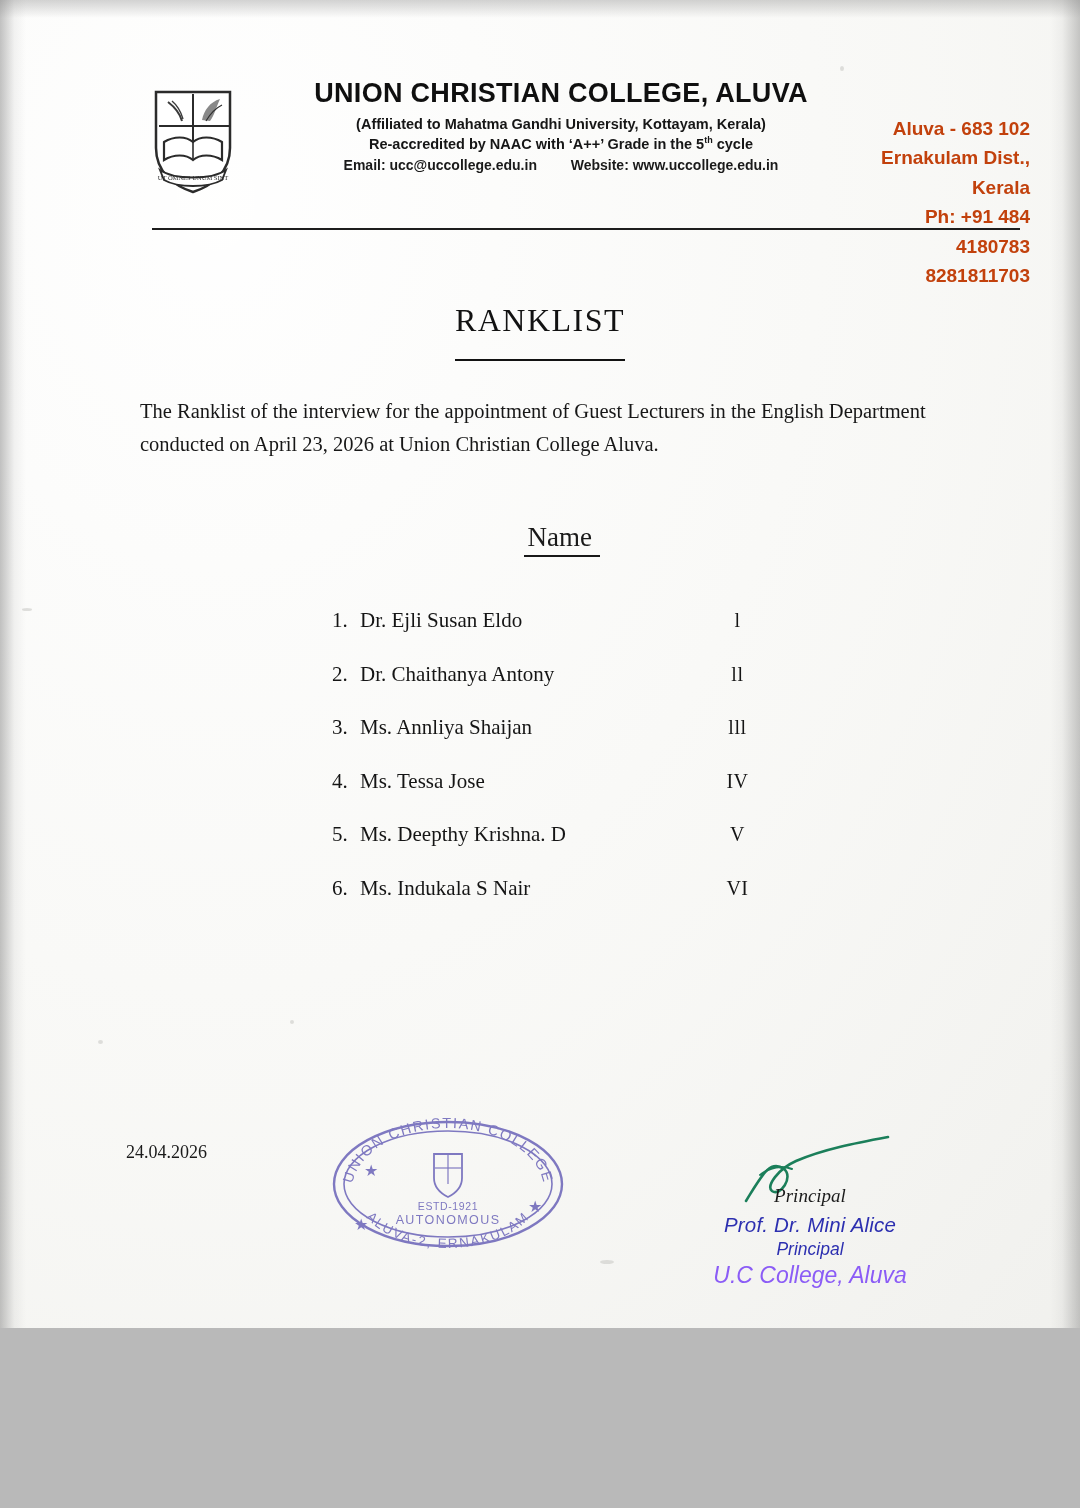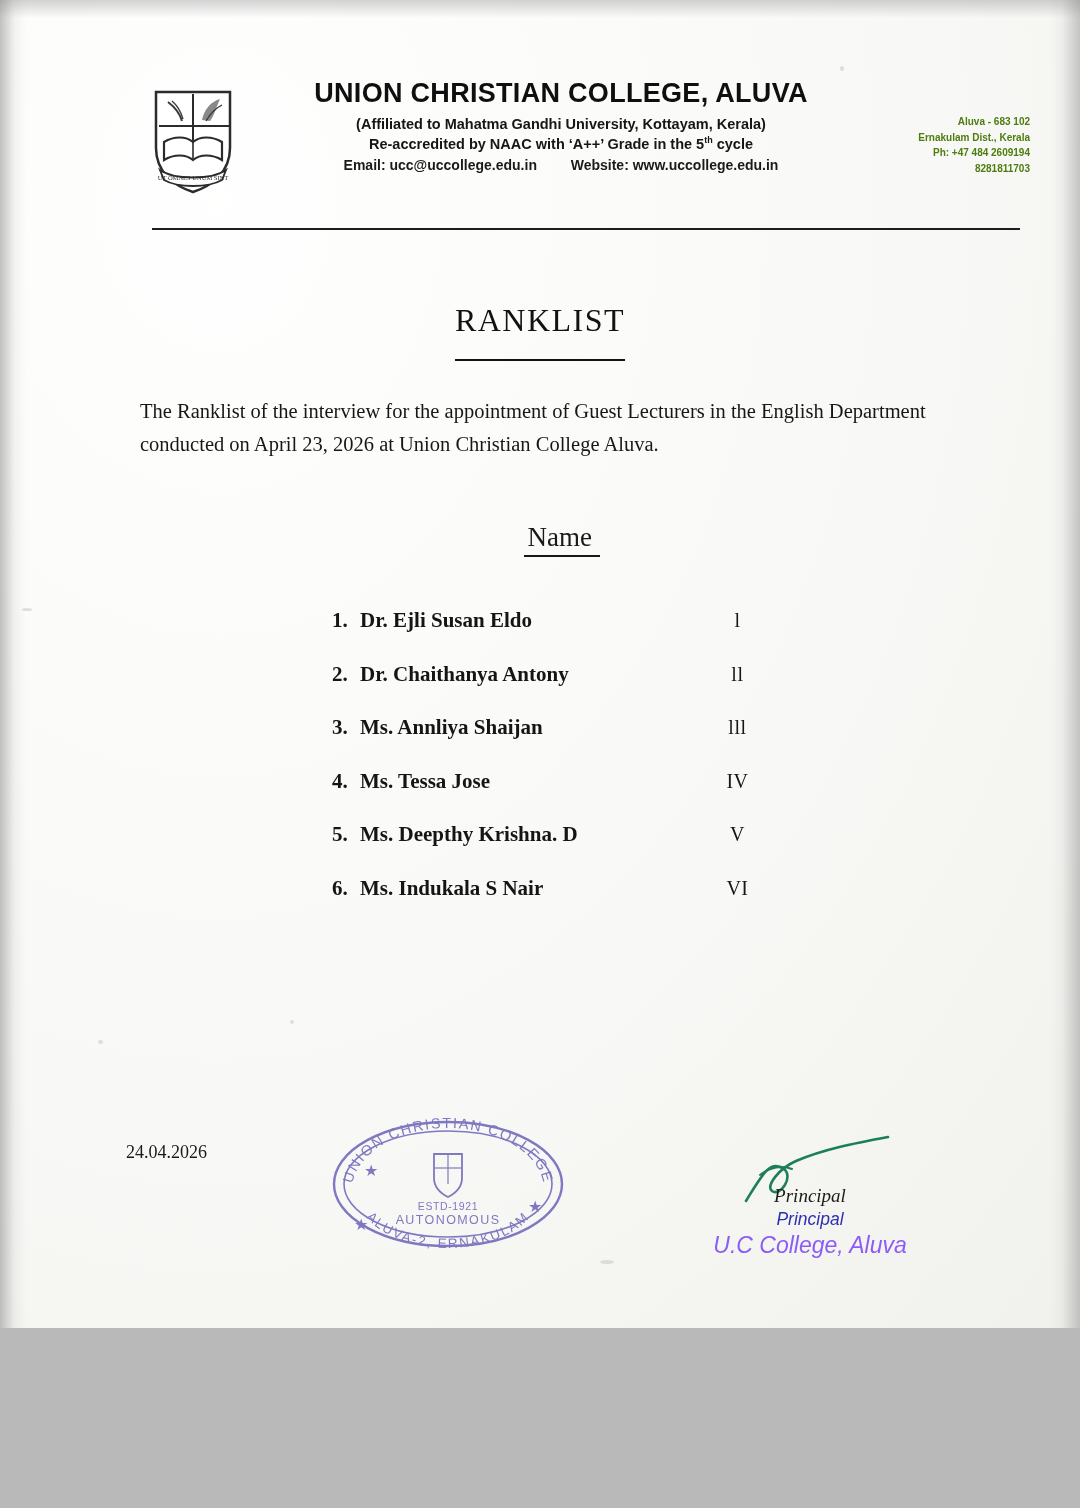--- a/index.html
+++ b/index.html
@@ -87,25 +87,25 @@
     font-weight: bold;
     margin-top: 5px;
   }
   .head-contact .sep { display: inline-block; width: 26px; }
   sup { font-size: 9px; vertical-align: super; }
 
   .head-right {
     flex: 0 0 150px;
     text-align: right;
     font-family: "Liberation Sans", sans-serif;
-    font-size: 10px;
+    font-size: 19px;
     font-weight: bold;
     line-height: 1.55;
     padding-top: 36px;
-    color: #4d7c0f;
+    color: #c2410c;
   }
 
   .rule {
     position: absolute;
     left: 152px;
     top: 228px;
     width: 868px;
     height: 2px;
     background: #1d1d1d;
   }
@@ -170,21 +170,20 @@
     display: flex;
     align-items: baseline;
     height: 53.5px;
   }
   .cell-name {
     width: 300px;
     font-size: 21px;
     padding-left: 32px;
     color: #151515;
     white-space: nowrap;
-    font-weight: bold;
   }
   .cell-name .num { margin-right: 7px; }
   .cell-rank {
     width: 260px;
     text-align: center;
     font-size: 20px;
     color: #151515;
     letter-spacing: 0.5px;
   }
 
@@ -290,21 +289,21 @@
       <div class="head-contact">
         <span>Email: ucc@uccollege.edu.in</span>
         <span class="sep"></span>
         <span>Website: www.uccollege.edu.in</span>
       </div>
     </div>
 
     <div class="head-right">
       <div>Aluva - 683 102</div>
       <div>Ernakulam Dist., Kerala</div>
-      <div>Ph: +47 484 2609194</div>
+      <div>Ph: +91 484 4180783</div>
       <div>8281811703</div>
     </div>
   </div>
 
   <div class="rule"></div>
 
   <div class="title">
     <span>RANKLIST</span>
   </div>
 
@@ -397,20 +396,21 @@
   </div>
 
   <div class="sign-block">
     <div class="signature-svg">
       <svg width="170" height="78" viewBox="0 0 170 78">
         <path d="M6 66 C22 40 30 24 44 34 C54 42 40 62 32 56 C26 51 38 34 56 26 C84 14 116 8 148 2" fill="none" stroke="#1b7f5a" stroke-width="2.6" stroke-linecap="round"></path>
         <path d="M20 40 C30 32 42 30 52 34" fill="none" stroke="#1b7f5a" stroke-width="2" stroke-linecap="round"></path>
       </svg>
     </div>
     <div class="principal-label">Principal</div>
+    <div class="sign-name">Prof. Dr. Mini Alice</div>
     <div class="sign-role">Principal</div>
     <div class="sign-org">U.C College, Aluva</div>
   </div>
 
   <div class="speck" style="left:840px;top:66px;width:4px;height:5px;"></div>
   <div class="speck" style="left:22px;top:608px;width:10px;height:3px;"></div>
   <div class="speck" style="left:98px;top:1040px;width:5px;height:4px;"></div>
   <div class="speck" style="left:600px;top:1260px;width:14px;height:4px;"></div>
   <div class="speck" style="left:290px;top:1020px;width:4px;height:4px;"></div>
 

